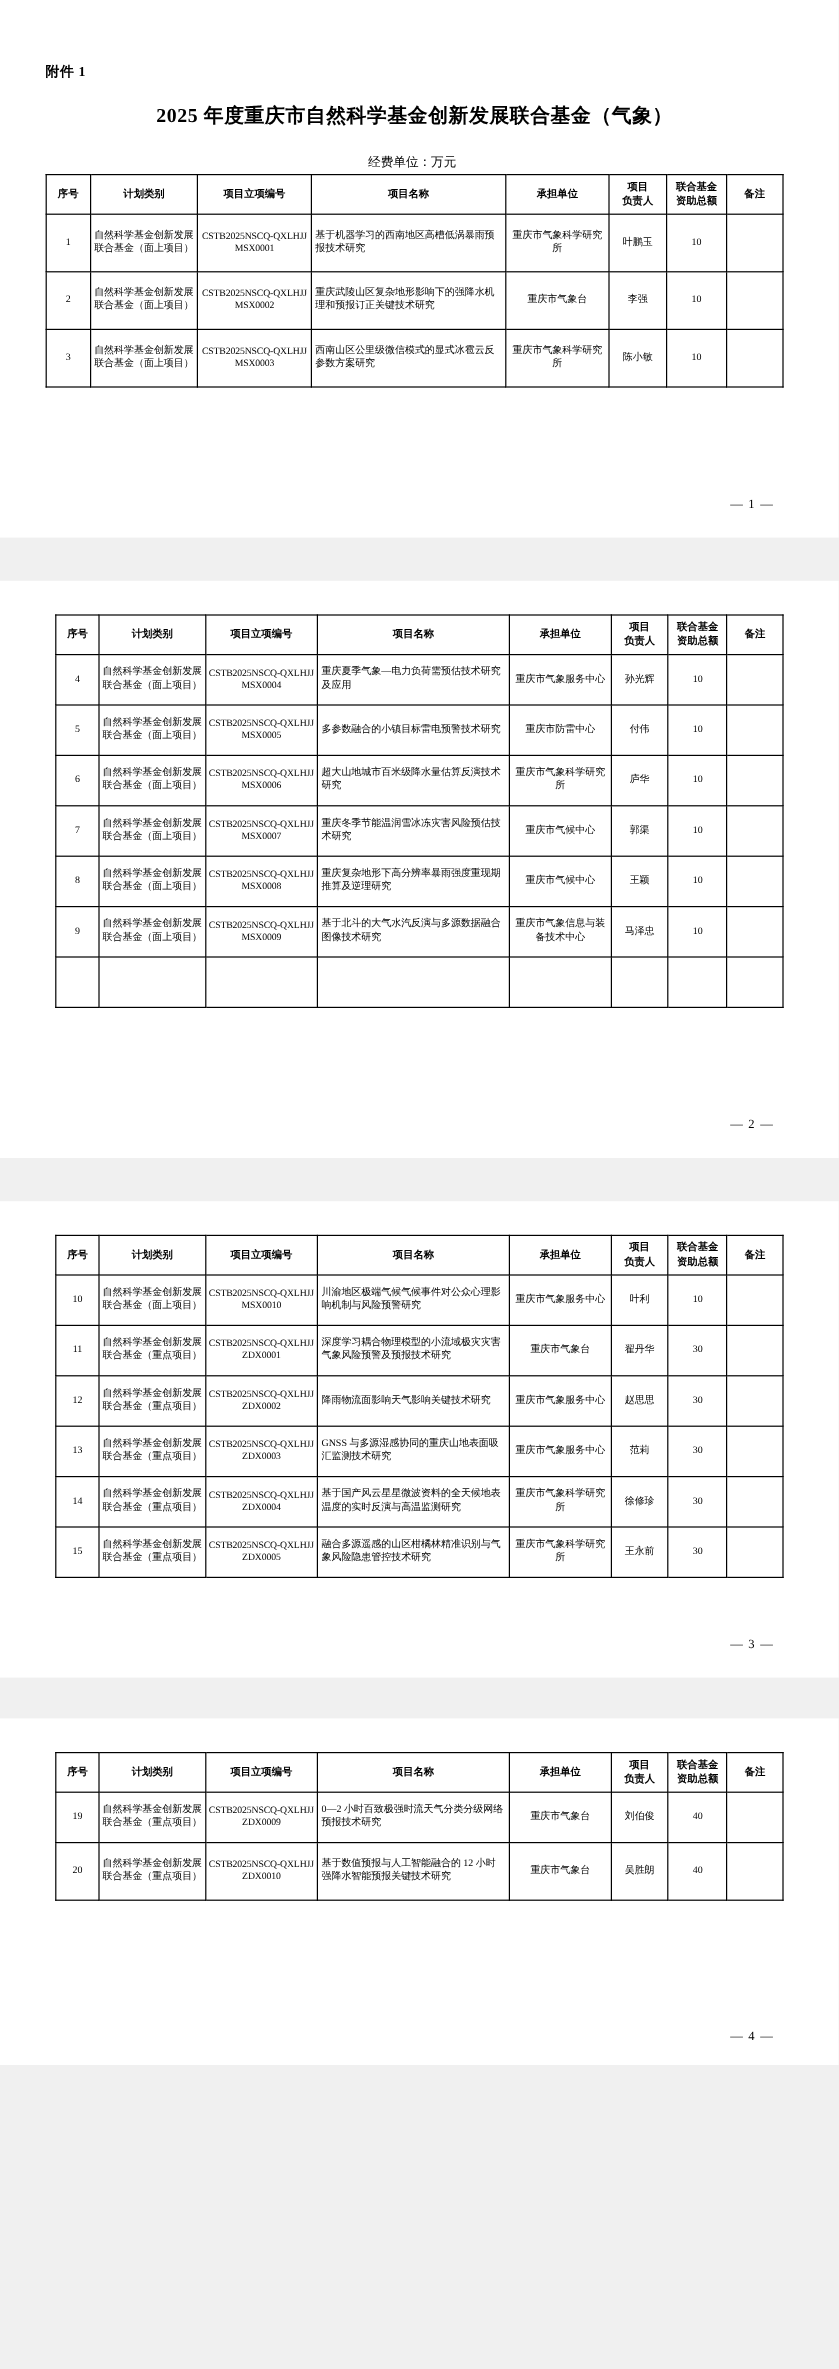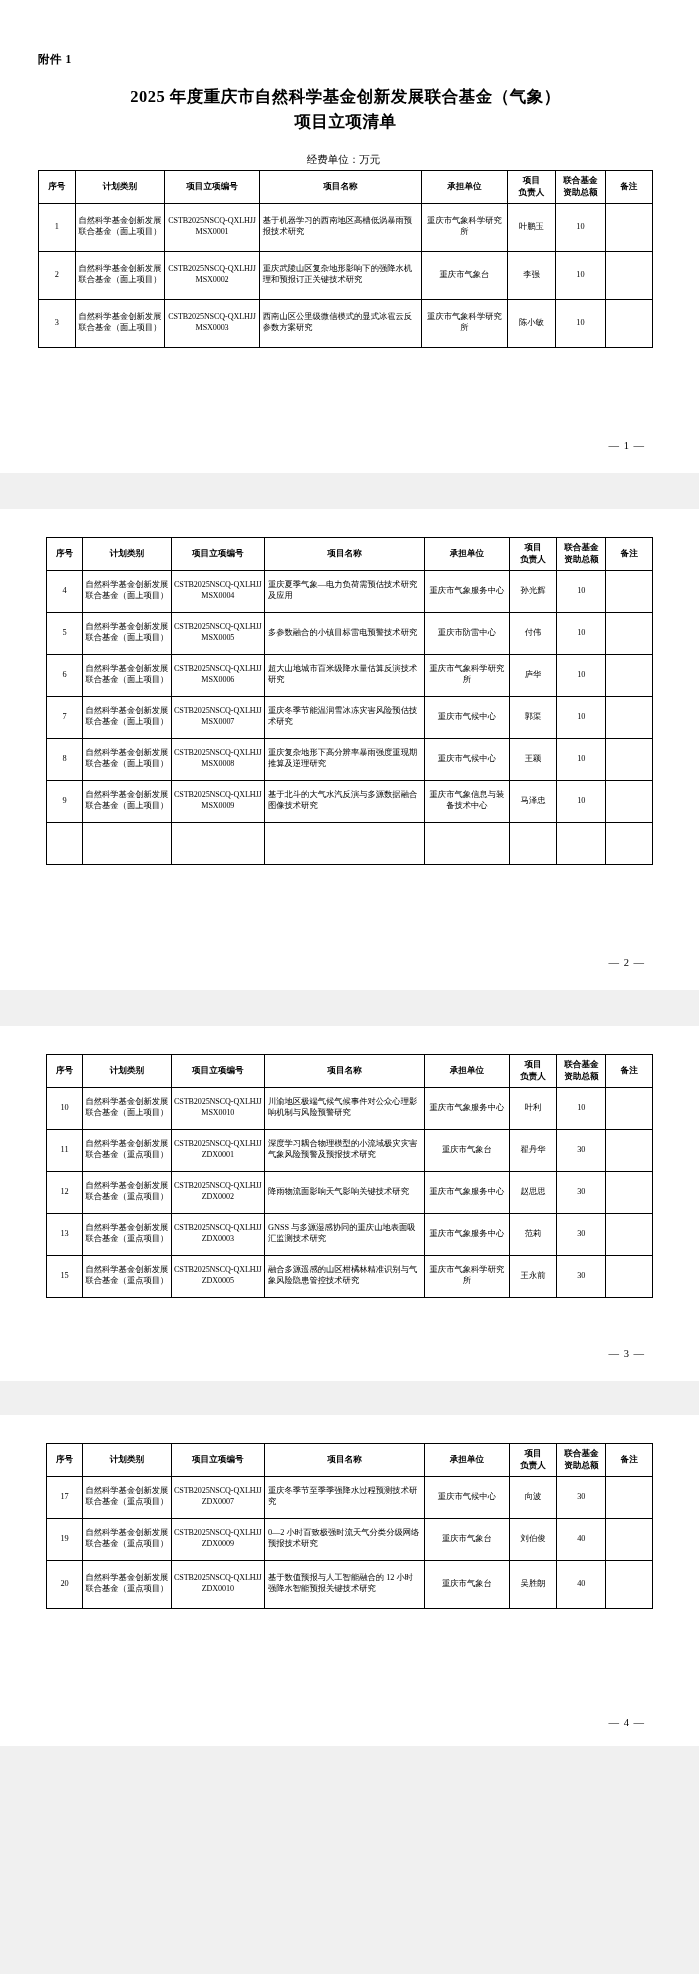--- a/index.html
+++ b/index.html
@@ -101,21 +101,20 @@
 </style>
 </head>
 <body>
 
 <div class="page-wrap">
 
   <div class="sheet first">
     <div class="attach-label">附件 1</div>
     <div class="doc-title">
       <span>2025 年度重庆市自然科学基金创新发展联合基金（气象）</span>
-      <span class="line2">项目立项清单</span>
     </div>
     <div class="unit-note">经费单位：万元</div>
 
     <table class="listing">
       <colgroup>
         <col class="c-no">
           <col class="c-type">
           <col class="c-code">
           <col class="c-name">
         <col class="c-org">
@@ -358,20 +357,30 @@
           <td>13</td>
           <td>自然科学基金创新发展联合基金（重点项目）</td>
           <td class="code">CSTB2025NSCQ-QXLHJJZDX0003</td>
           <td class="name">GNSS 与多源湿感协同的重庆山地表面吸汇监测技术研究</td>
           <td>重庆市气象服务中心</td>
           <td>范莉</td>
           <td>30</td>
           <td></td>
         </tr>
         <tr>
+          <td>14</td>
+          <td>自然科学基金创新发展联合基金（重点项目）</td>
+          <td class="code">CSTB2025NSCQ-QXLHJJZDX0004</td>
+          <td class="name">基于国产风云星星微波资料的全天候地表温度的实时反演与高温监测研究</td>
+          <td>重庆市气象科学研究所</td>
+          <td>徐修珍</td>
+          <td>30</td>
+          <td></td>
+        </tr>
+        <tr>
           <td>15</td>
           <td>自然科学基金创新发展联合基金（重点项目）</td>
           <td class="code">CSTB2025NSCQ-QXLHJJZDX0005</td>
           <td class="name">融合多源遥感的山区柑橘林精准识别与气象风险隐患管控技术研究</td>
           <td>重庆市气象科学研究所</td>
           <td>王永前</td>
           <td>30</td>
           <td></td>
         </tr>
       </tbody>
@@ -409,30 +418,20 @@
           </th>
           <th>
             <div>联合基金</div>
             <div>资助总额</div>
           </th>
           <th>备注</th>
         </tr>
       </thead>
       <tbody>
         <tr>
-          <td>17</td>
-          <td>自然科学基金创新发展联合基金（重点项目）</td>
-          <td class="code">CSTB2025NSCQ-QXLHJJZDX0007</td>
-          <td class="name">重庆冬季节至季季强降水过程预测技术研究</td>
-          <td>重庆市气候中心</td>
-          <td>向波</td>
-          <td>30</td>
-          <td></td>
-        </tr>
-        <tr>
           <td>19</td>
           <td>自然科学基金创新发展联合基金（重点项目）</td>
           <td class="code">CSTB2025NSCQ-QXLHJJZDX0009</td>
           <td class="name">0—2 小时百致极强时流天气分类分级网络预报技术研究</td>
           <td>重庆市气象台</td>
           <td>刘伯俊</td>
           <td>40</td>
           <td></td>
         </tr>
         <tr class="tall">

